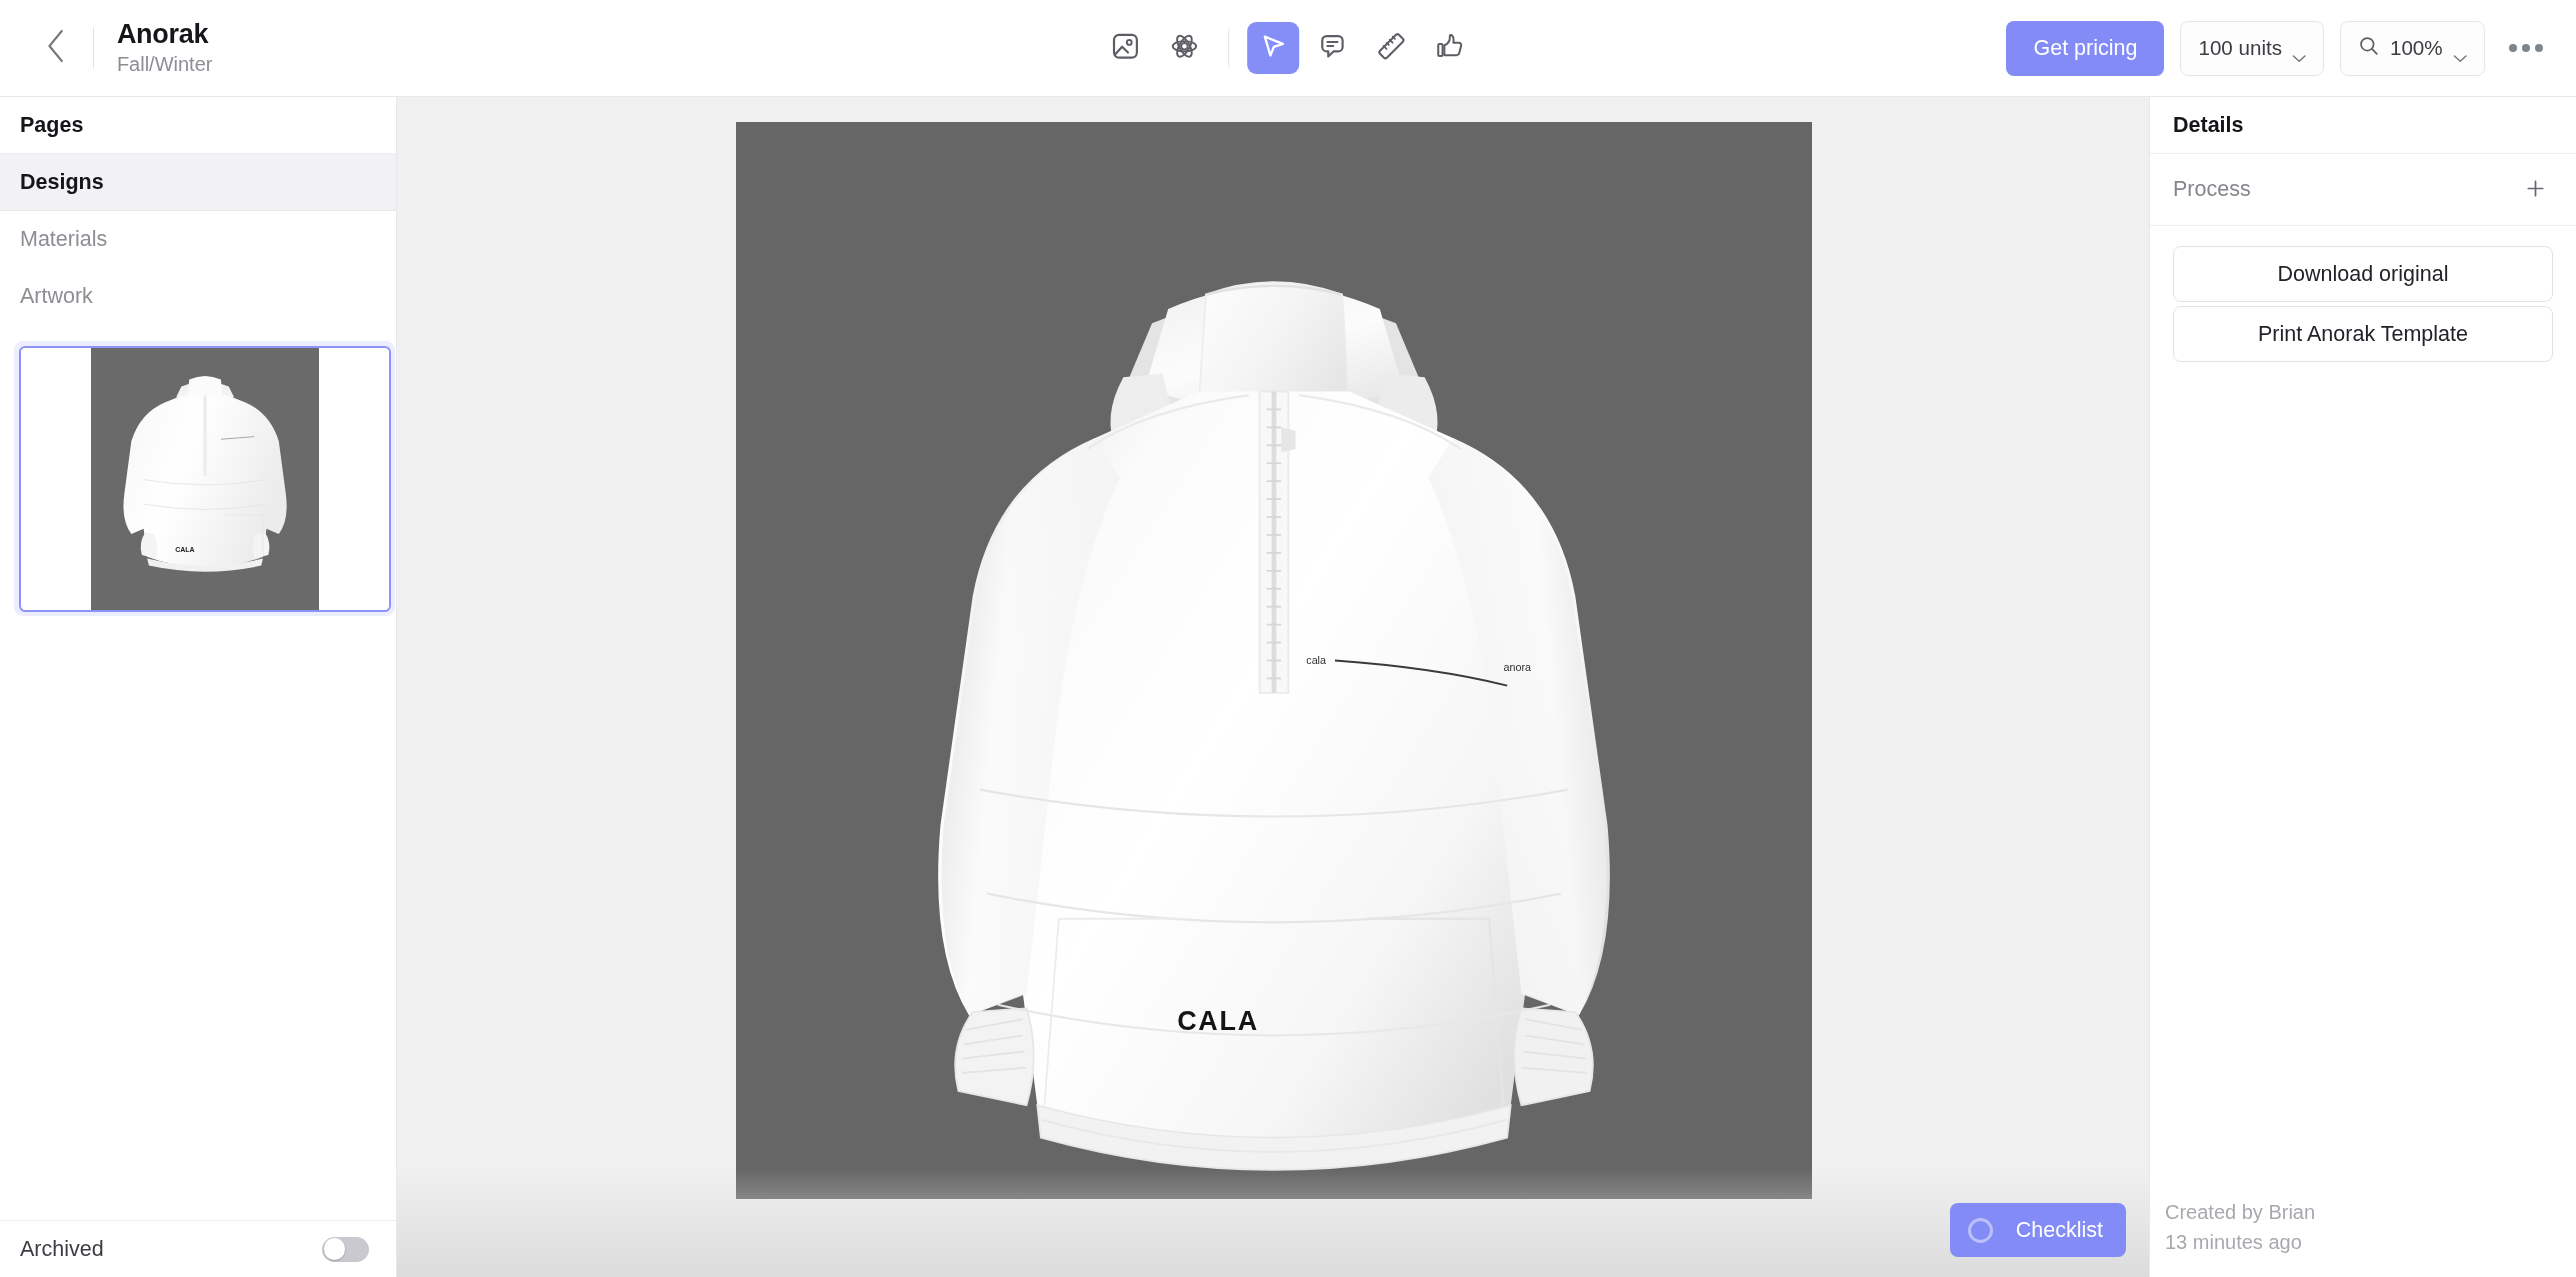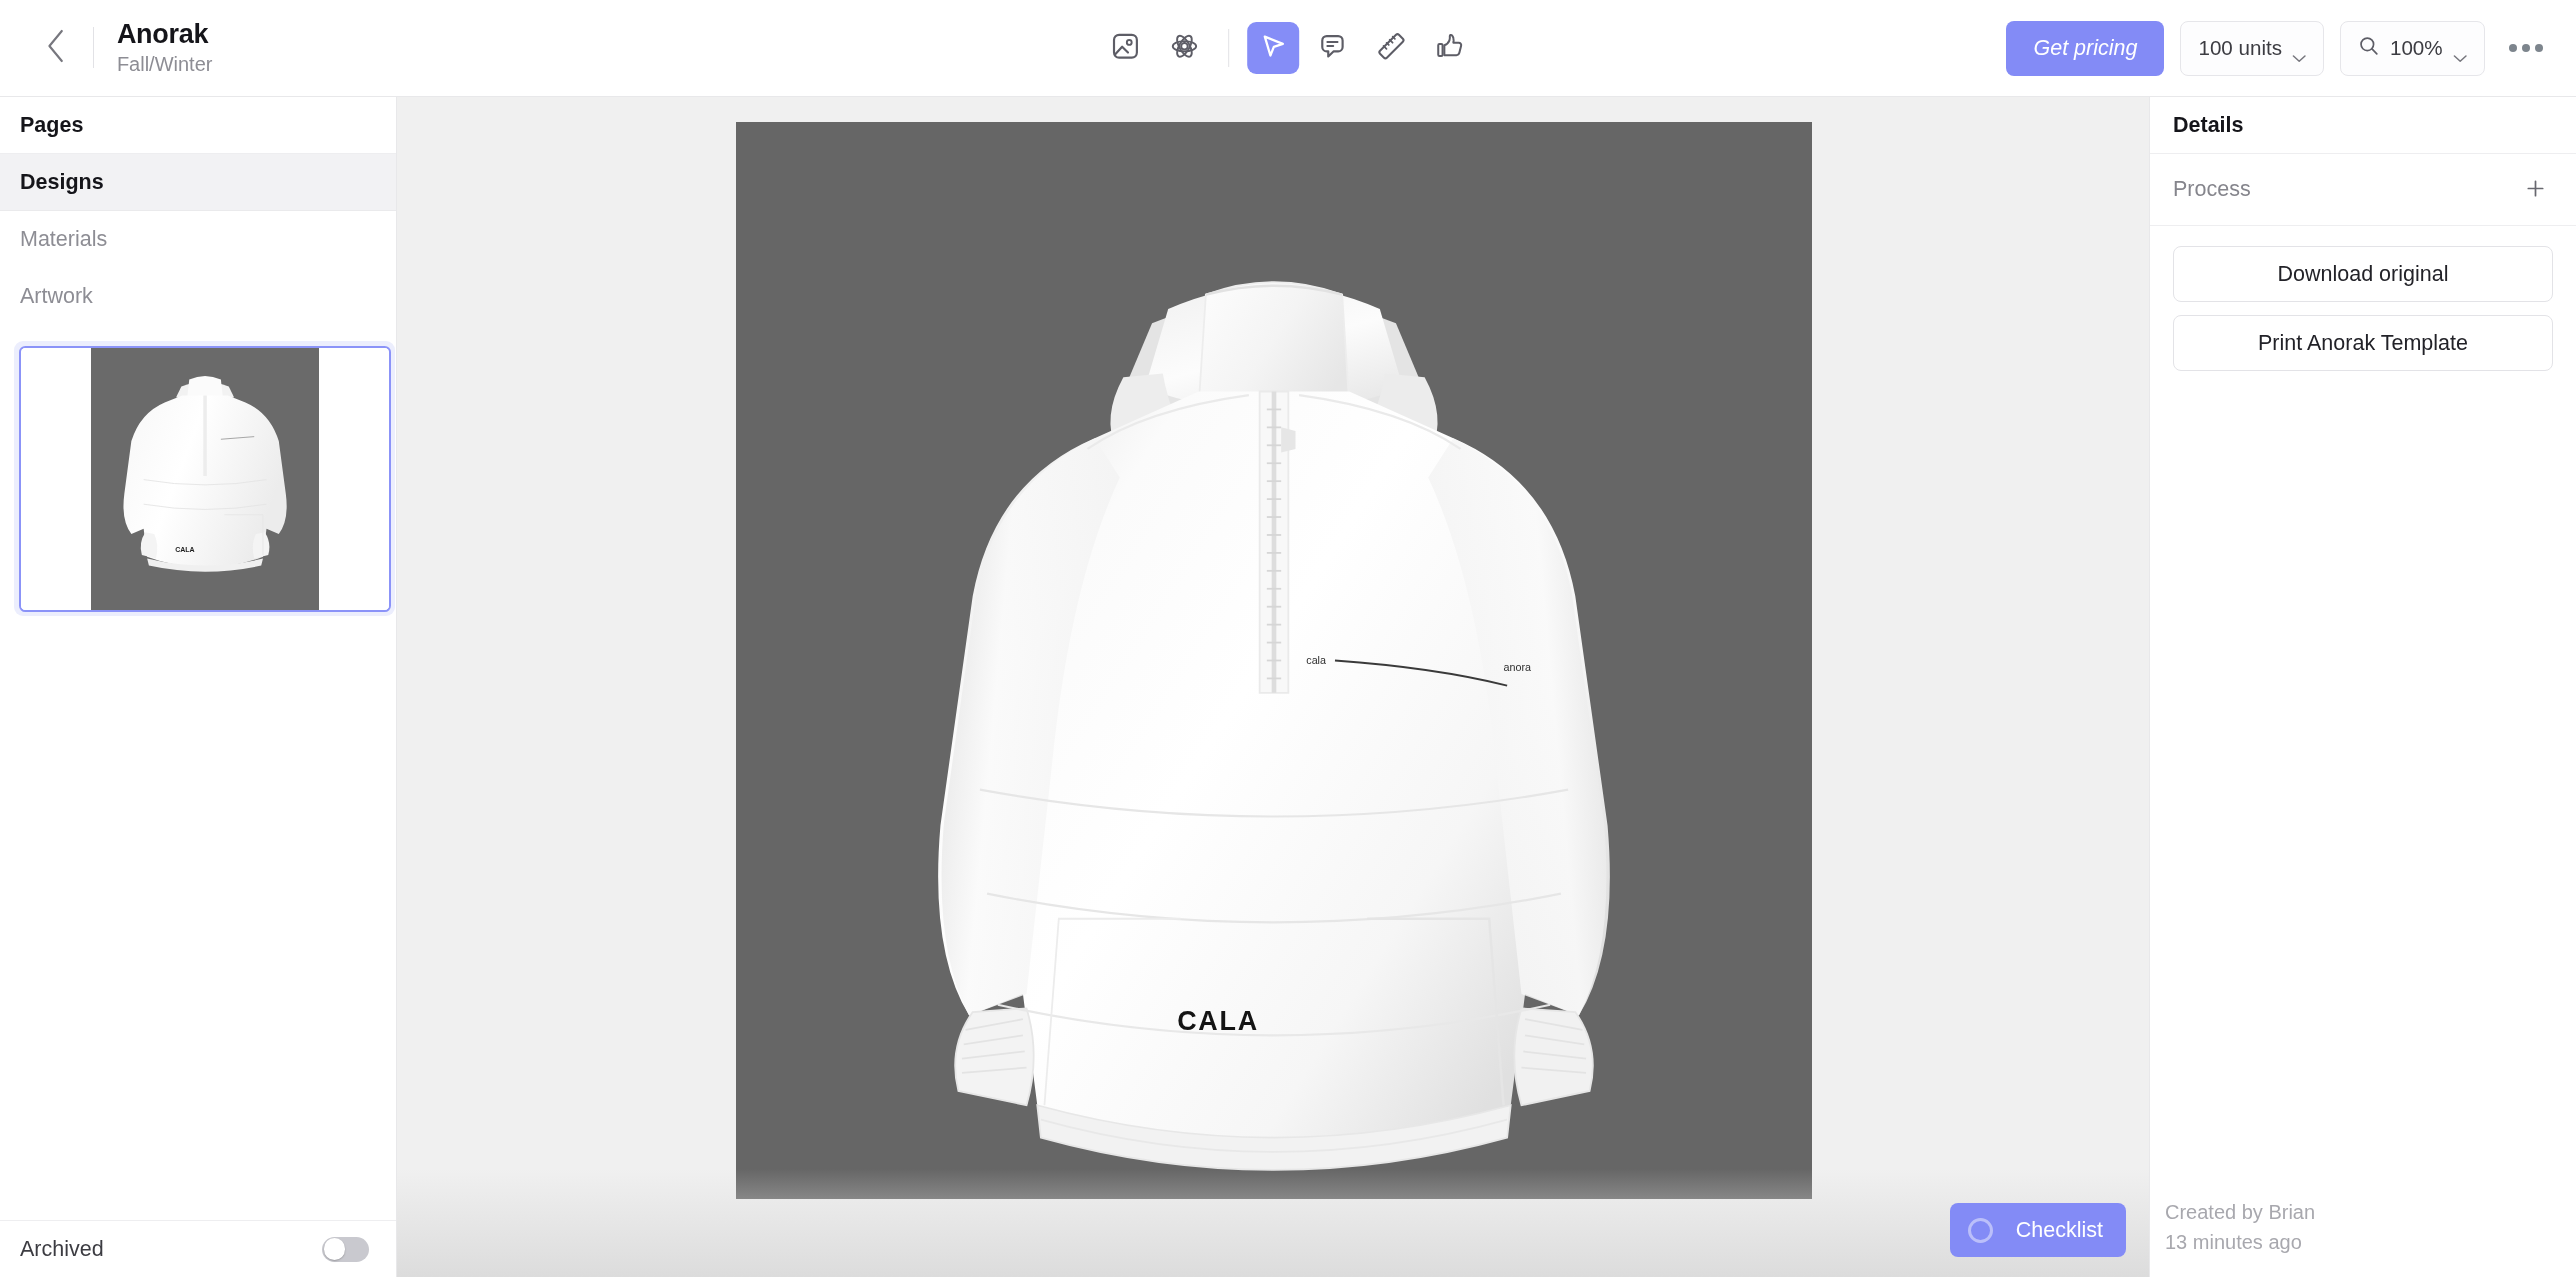--- a/index.html
+++ b/index.html
@@ -120,21 +120,20 @@
     color: #ffffff;
     border: none;
     border-radius: 8px;
     height: 55px;
     padding: 0 27px;
     font-size: 21.5px;
     font-family: "Liberation Sans", sans-serif;
     font-weight: 400;
     cursor: pointer;
     white-space: nowrap;
-    font-style: italic;
   }
 
   .pill {
     height: 55px;
     border: 0.9px solid #e6e6ea;
     border-radius: 8px;
     background: #fdfdfe;
     display: flex;
     align-items: center;
     gap: 10px;
@@ -347,21 +346,21 @@
   }
   .process-label { font-size: 21.5px; color: #85858c; }
   .plus-btn {
     width: 36px; height: 36px;
     display: flex; align-items: center; justify-content: center;
     border-radius: 6.3px;
     cursor: pointer;
     color: #68686f;
   }
 
-  .details-actions { padding: 20px 23px 0 23px; display: flex; flex-direction: column; gap: 13px; }
+  .details-actions { padding: 20px 23px 0 23px; display: flex; flex-direction: column; gap: 4px; }
 
   .btn-outline {
     height: 56px;
     border: 0.9px solid #e3e3e7;
     border-radius: 8px;
     background: #ffffff;
     font-size: 21.5px;
     font-family: "Liberation Sans", sans-serif;
     color: #222228;
     cursor: pointer;

